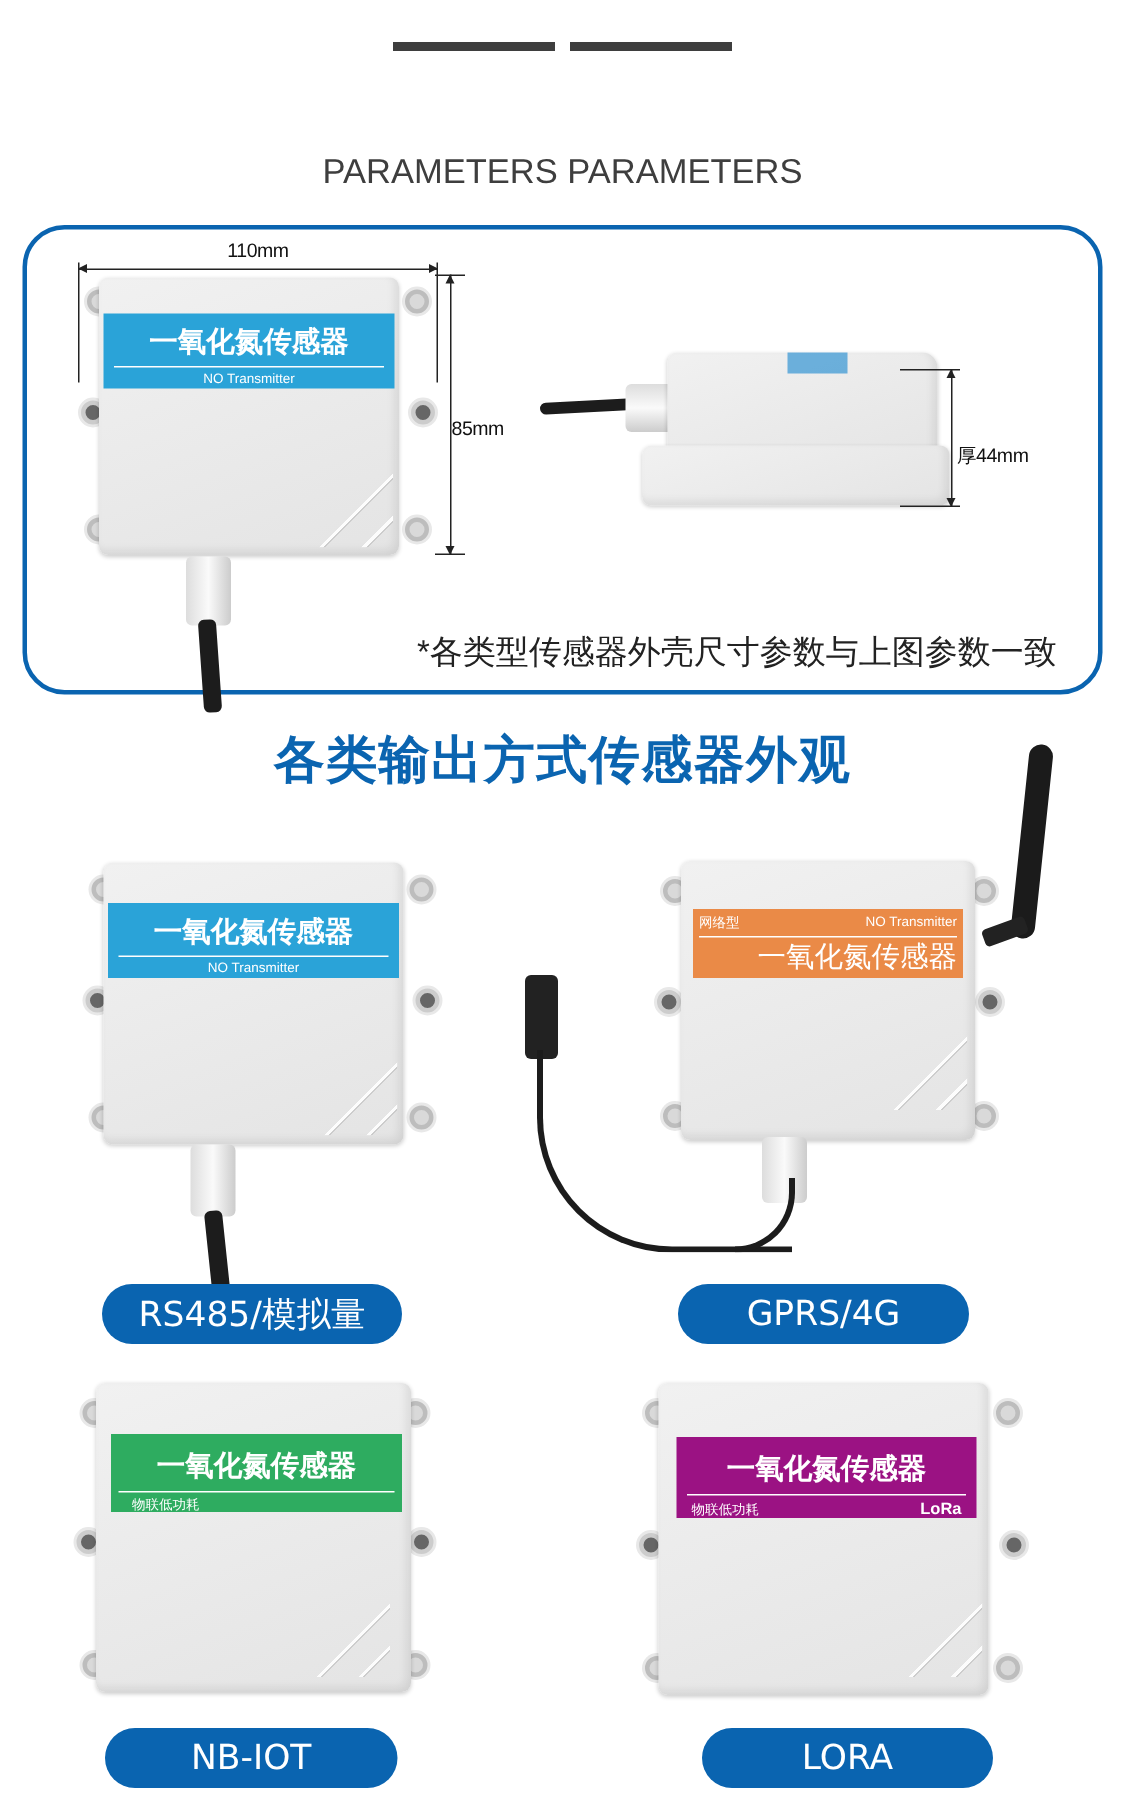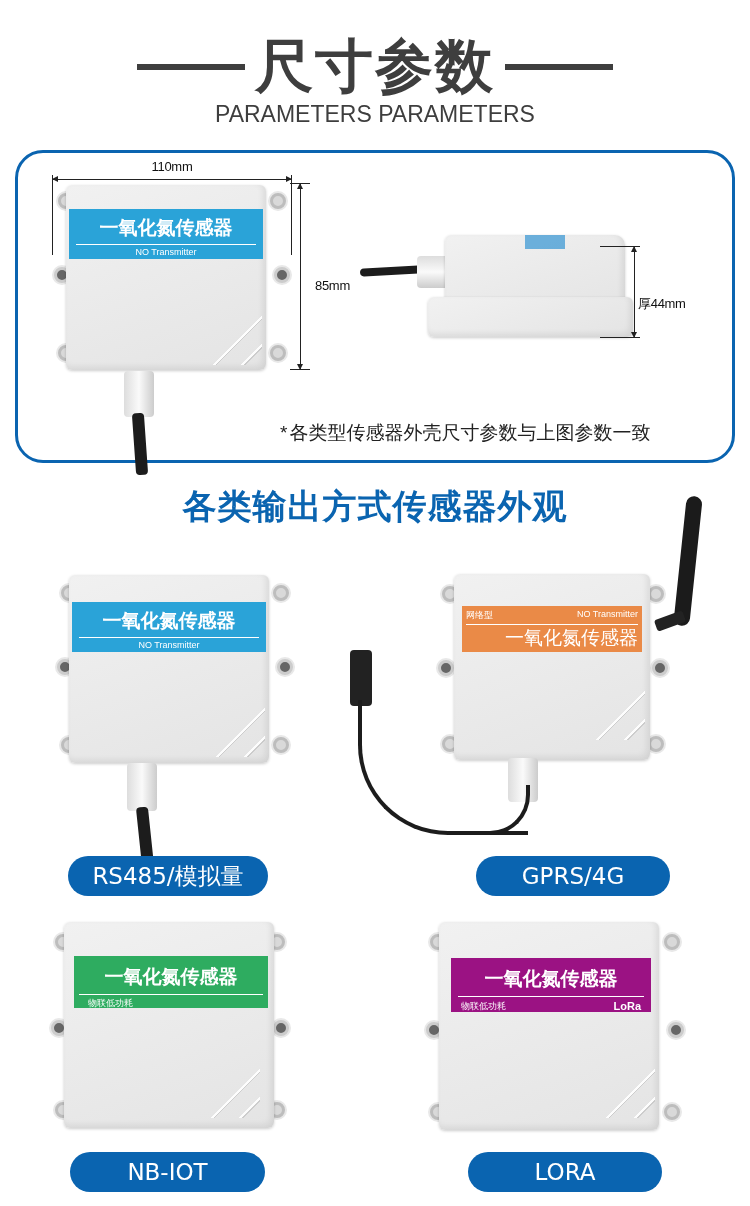--- a/index.html
+++ b/index.html
@@ -14,30 +14,29 @@
 .ear{position:absolute;width:16px;height:16px;border-radius:50%;background:#d9d9d9;border:3px solid #bdbdbd;box-shadow:0 0 0 2px #e8e8e8}
 .ear.hole{background:#666;border-color:#ccc}
 .band{position:absolute;color:#fff;text-align:center}
 .band .cn{font-family:"DejaVu Sans",sans-serif;font-weight:bold}
 .band .rule{height:1px;background:#fff;margin:0 auto}
 .band .en{font-size:9px}
 .stripes{position:absolute;right:8px;bottom:8px;width:60px;height:60px;background:repeating-linear-gradient(135deg,transparent 0 10px,rgba(255,255,255,.9) 10px 12px,rgba(180,180,180,.5) 12px 13px,transparent 13px 20px);clip-path:polygon(100% 0,100% 100%,0 100%)}
 .gland{position:absolute;width:30px;background:linear-gradient(90deg,#ddd,#fafafa,#ccc);border-radius:4px}
 .cable{position:absolute;background:#1c1c1c;border-radius:4px}
 .dim-text{font-size:13px;color:#111;letter-spacing:-.3px}
-.note{font-size:19px;color:#222;font-family:Liberation Mono, monospace}
+.note{font-size:22px;color:#222;font-family:Liberation Sans, sans-serif}
 .section-title{top:484px;left:0;width:750px;text-align:center;font-size:34px;font-weight:bold;color:#0a64b0;font-family:"DejaVu Sans",sans-serif;letter-spacing:1px}
 .pill{position:absolute;height:40px;border-radius:20px;background:#0a64b0;color:#fff;font-size:23px;display:flex;align-items:center;justify-content:center;font-family:"DejaVu Sans",sans-serif}
 </style>
 </head>
 <body>
 
 <div class="abs title-row">
   <div class="title-line"></div>
-  <div class="title-main">尺寸参数</div>
   <div class="title-line"></div>
 </div>
 <div class="abs subtitle">PARAMETERS PARAMETERS</div>
 
 <div class="abs dim-box"></div>
 
 <div class="abs" style="top:175px;left:52px;width:240px;height:80px">
   <div class="abs" style="left:0;top:0;width:1px;height:80px;background:#222"></div>
   <div class="abs" style="right:0;top:0;width:1px;height:80px;background:#222"></div>
   <div class="abs" style="left:0;top:4px;width:240px;height:1px;background:#222"></div>
@@ -64,21 +63,21 @@
   <div class="cable" style="left:82px;top:228px;width:12px;height:62px;transform:rotate(-4deg)"></div>
 </div>
 
 <div class="abs" style="left:290px;top:183px;width:30px;height:187px">
   <div class="abs" style="left:0;top:0;width:20px;height:1px;background:#222"></div>
   <div class="abs" style="left:0;bottom:0;width:20px;height:1px;background:#222"></div>
   <div class="abs" style="left:10px;top:0;width:1px;height:187px;background:#222"></div>
   <div class="abs" style="left:7px;top:0;border-left:3px solid transparent;border-right:3px solid transparent;border-bottom:6px solid #222"></div>
   <div class="abs" style="left:7px;bottom:0;border-left:3px solid transparent;border-right:3px solid transparent;border-top:6px solid #222"></div>
 </div>
-<div class="abs dim-text" style="left:315px;top:278px">85mm</div>
+<div class="abs dim-text" style="left:301px;top:278px">85mm</div>
 
 <div class="abs" style="left:360px;top:225px;width:280px;height:120px">
   <div class="cable" style="left:0;top:42px;width:62px;height:8px;border-radius:4px;transform:rotate(-3deg)"></div>
   <div class="gland" style="left:58px;top:30px;width:32px;height:34px;transform:rotate(90deg)"></div>
   <div class="device abs" style="left:85px;top:10px;width:180px;height:78px;border-radius:6px 10px 4px 4px"></div>
   <div class="abs" style="left:165px;top:10px;width:40px;height:14px;background:#4a9fd6;opacity:.8"></div>
   <div class="device abs" style="left:68px;top:72px;width:205px;height:40px;border-radius:6px"></div>
 </div>
 <div class="abs" style="left:600px;top:246px;width:40px;height:92px">
   <div class="abs" style="left:0;top:0;width:40px;height:1px;background:#222"></div>
@@ -129,21 +128,21 @@
     </div>
     <div class="rule" style="width:172px;margin-top:2px"></div>
     <div class="cn" style="font-size:19px;text-align:right;padding-right:4px;font-weight:normal">一氧化氮传感器</div>
   </div>
   <div class="stripes" style="left:245px;top:190px"></div>
   <div class="gland" style="left:168px;top:268px;height:44px"></div>
   <div class="abs" style="left:10px;top:160px;width:22px;height:56px;background:#222;border-radius:4px"></div>
   <div class="abs" style="left:18px;top:210px;width:170px;height:135px;border:4px solid #1c1c1c;border-top:none;border-right:none;border-radius:0 0 0 90px"></div>
   <div class="abs" style="left:150px;top:295px;width:40px;height:50px;border:4px solid #1c1c1c;border-left:none;border-top:none;border-radius:0 0 40px 0"></div>
 </div>
-<div class="pill" style="left:476px;top:856px;width:194px">GPRS/4G</div>
+<div class="pill" style="left:452px;top:856px;width:194px">GPRS/4G</div>
 
 <div class="abs" style="left:50px;top:922px;width:240px;height:210px">
   <div class="ear" style="left:5px;top:12px"></div>
     <div class="ear" style="right:5px;top:12px"></div>
   <div class="ear hole" style="left:1px;top:98px"></div>
     <div class="ear hole" style="right:1px;top:98px"></div>
   <div class="ear" style="left:5px;top:180px"></div>
     <div class="ear" style="right:5px;top:180px"></div>
   <div class="device abs" style="left:14px;top:0;width:210px;height:206px"></div>
   <div class="band" style="left:24px;top:34px;width:194px;height:52px;background:#2eac60">

